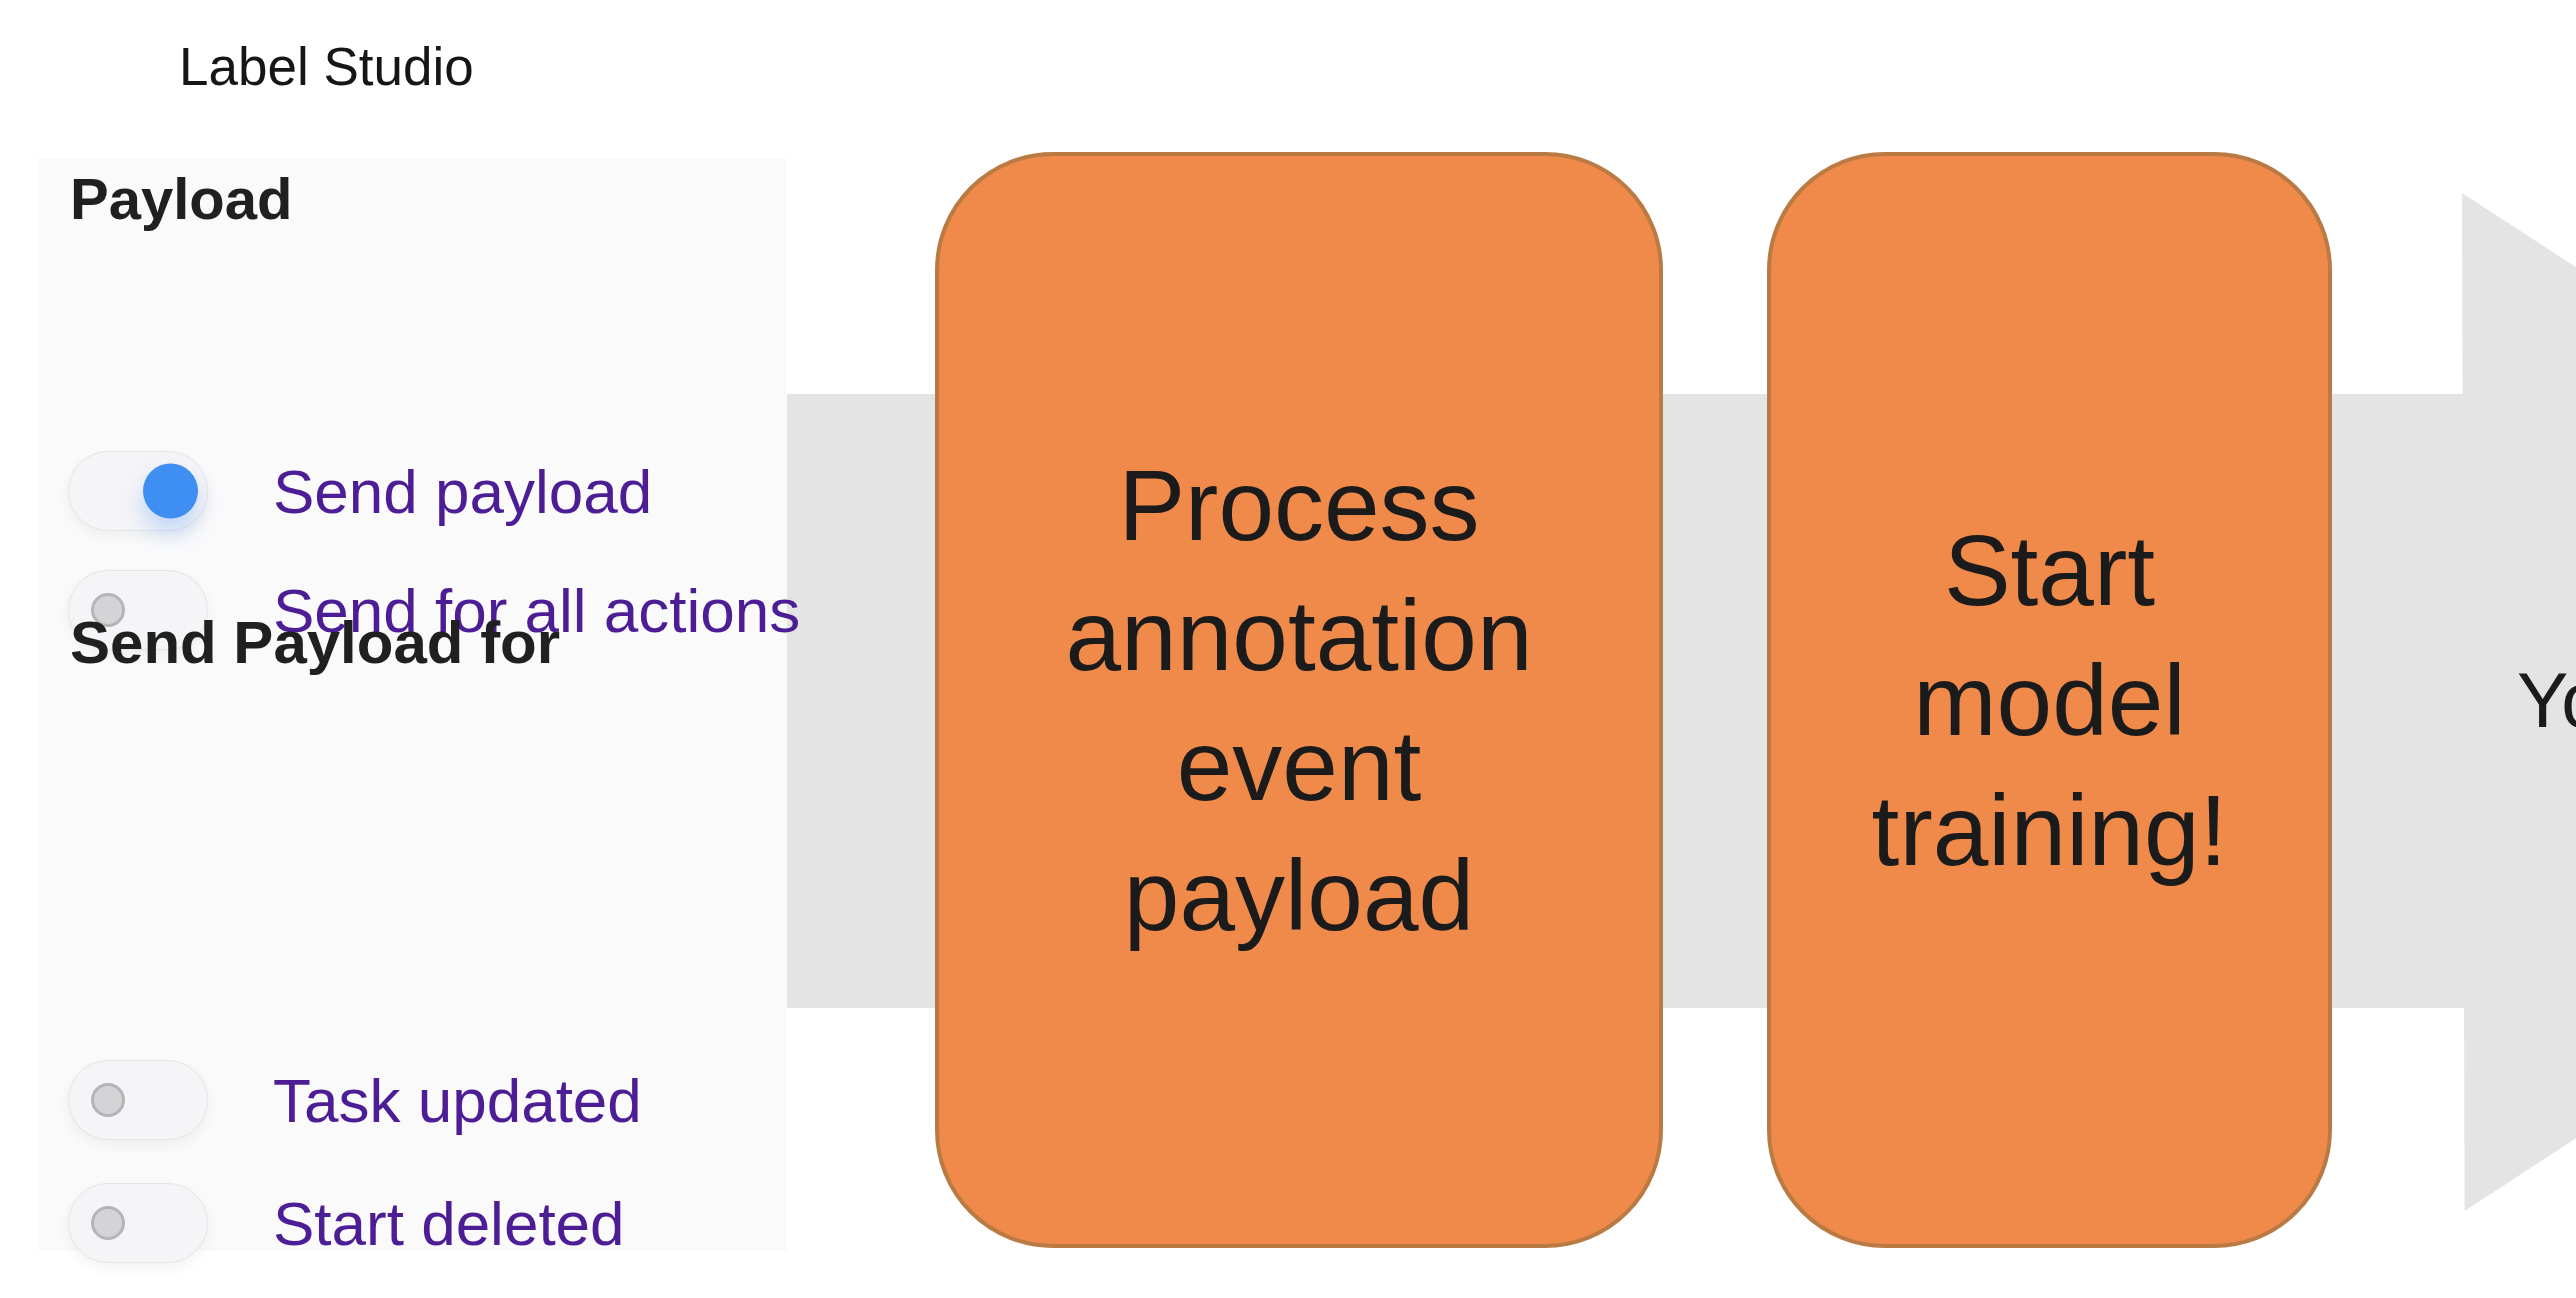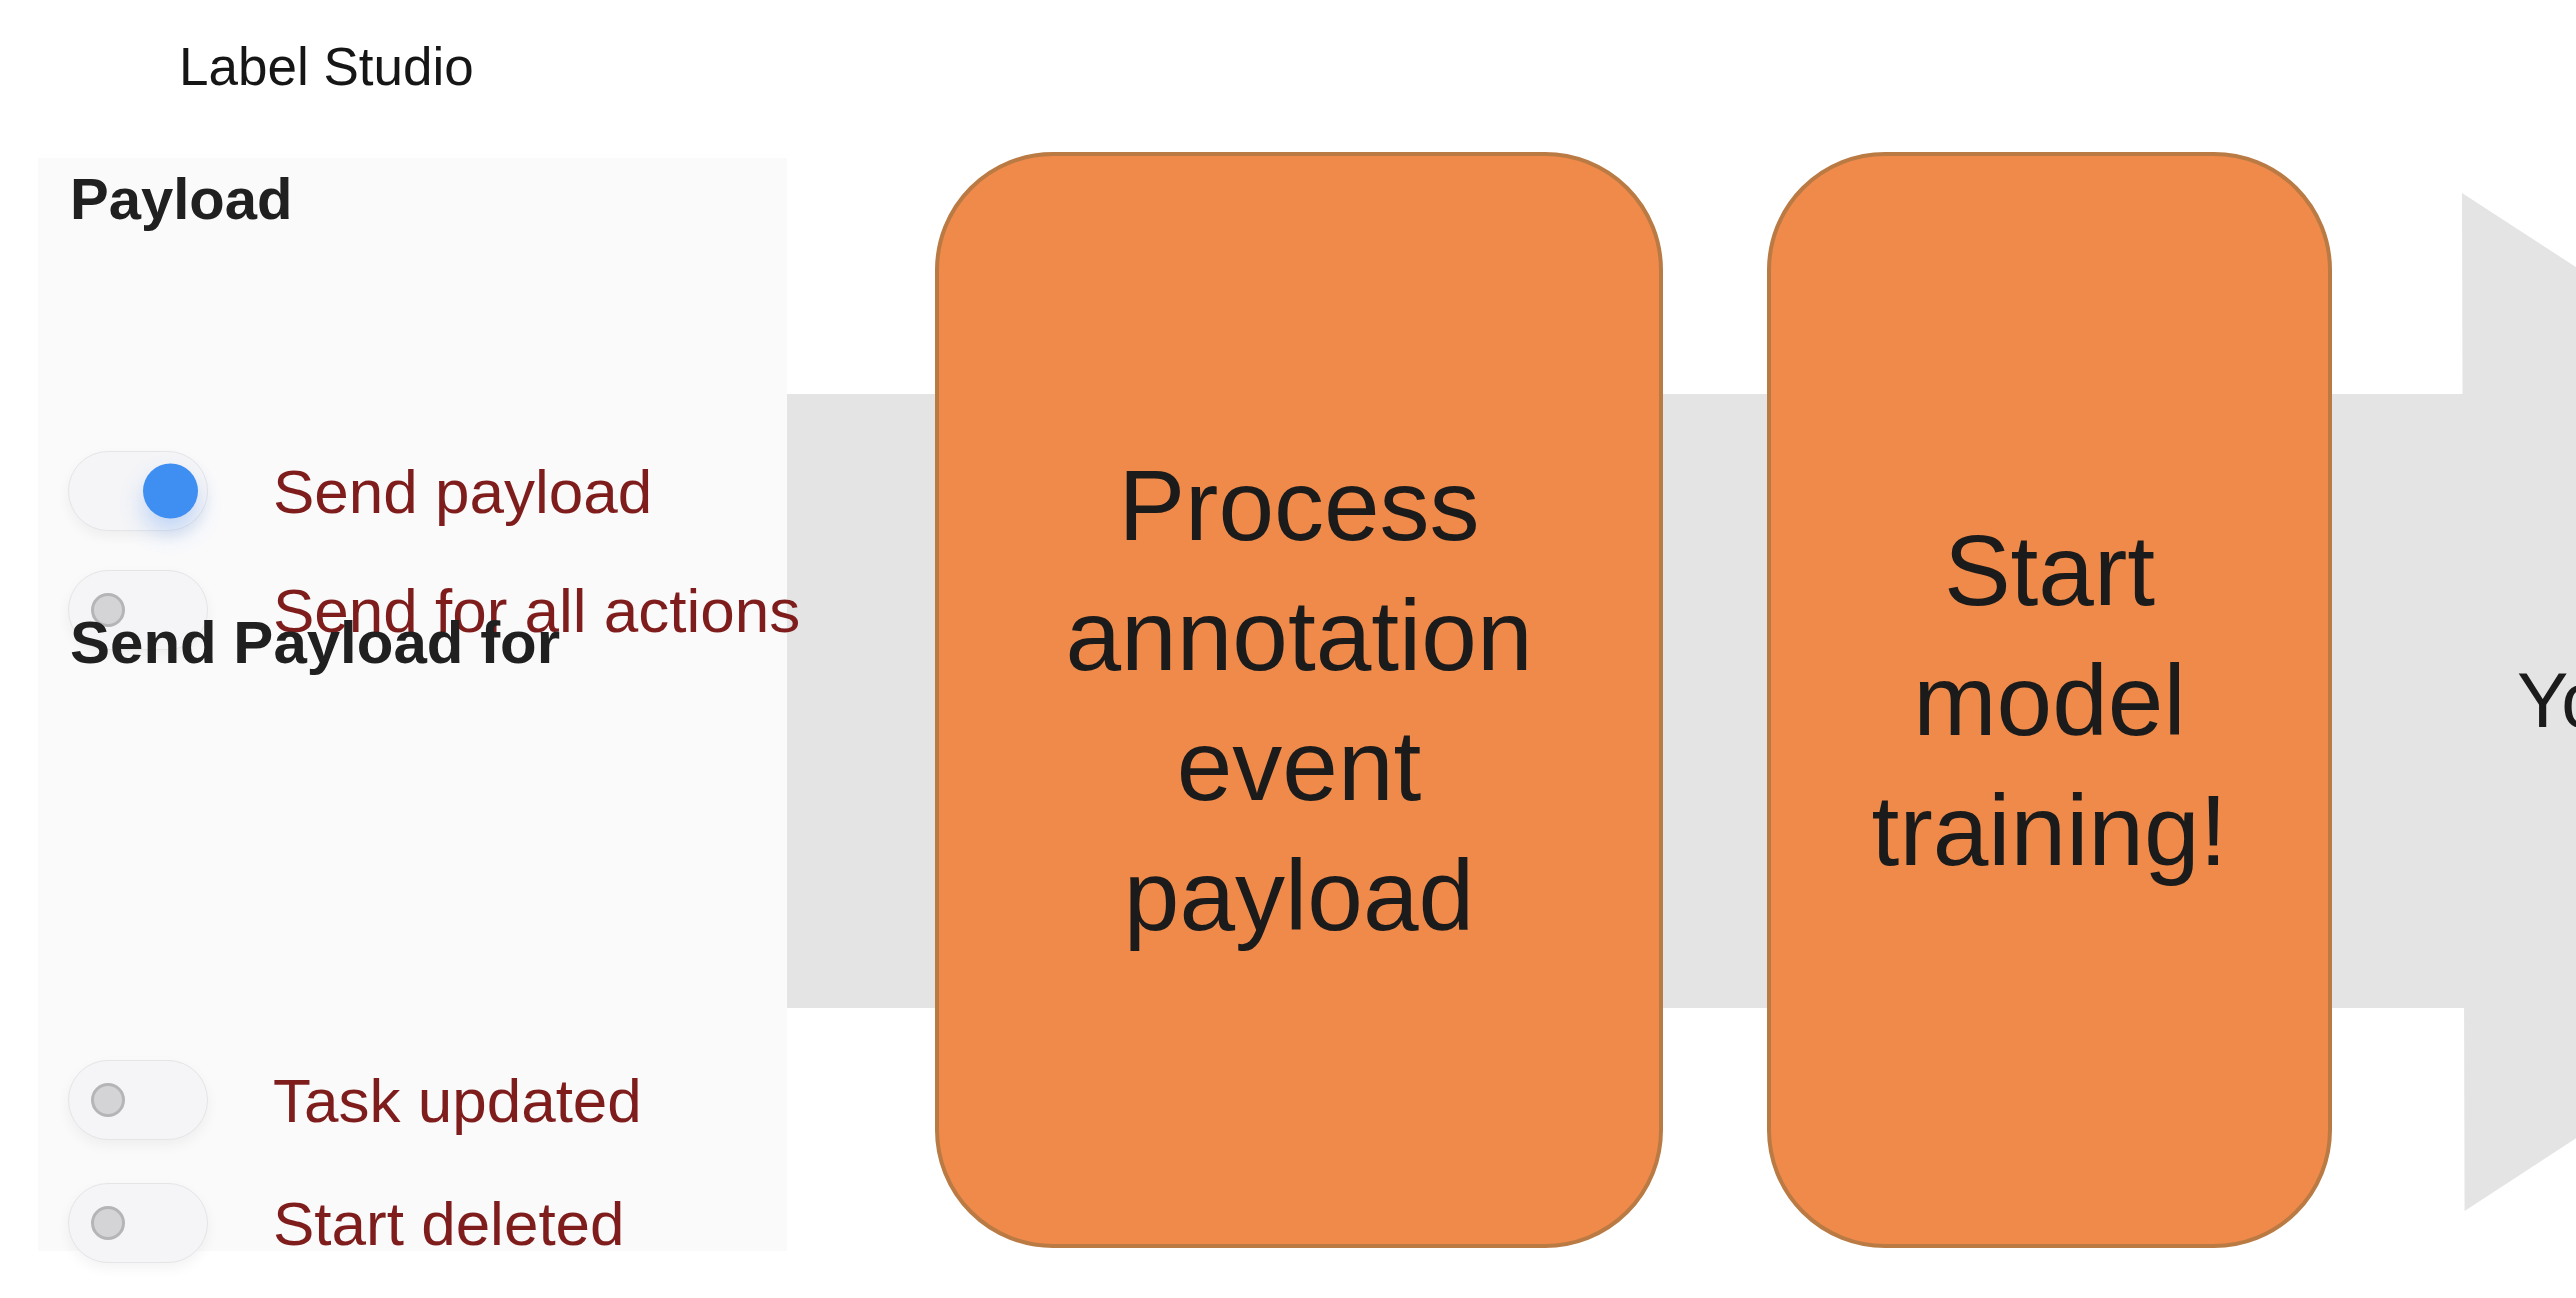--- a/index.html
+++ b/index.html
@@ -25,21 +25,21 @@
   #heading-sendfor{top:449px;font-size:60px;font-weight:700;line-height:1.2;text-align:center;}
 
   .toggle-row{position:absolute;left:30px;display:flex;align-items:center;height:80px;}
   .track{position:relative;display:inline-block;width:140px;height:80px;border-radius:40px;
          background:#F5F5F7;border:1.5px solid #E5E5E8;
          box-shadow:0 5.2px 12.4px rgba(0,0,0,0.05);}
   .knob{position:absolute;top:50%;transform:translateY(-50%);border-radius:50%;}
   .toggle.on .knob{right:8.8px;width:55px;height:55px;background:var(--toggle-on);
                    box-shadow:0 13.4px 23px rgba(70,140,245,0.30);}
   .toggle.off .knob{left:22px;width:34px;height:34px;background:#D4D4D6;border:3.1px solid #B5B5B7;}
-  .toggle-label{margin-left:65px;font-size:62px;color:#7f1d1d;white-space:nowrap;}
+  .toggle-label{margin-left:65px;font-size:62px;color:#4c1d95;white-space:nowrap;}
 
   .row-1{top:293px;} .row-2{top:412px;text-align:right;}
   .row-3{top:778px;} .row-4{top:902px;} .row-5{top:1025px;}
 
   
   #arrow-shaft{left:787px;top:394px;width:1680px;height:614px;background:var(--arrow-gray);}
   #arrow-head{left:2462px;top:193px;width:783px;height:1018px;background:var(--arrow-gray);
               clip-path:polygon(0 0, 100% 50%, 0.33% 100%);}
 
   .flow-box{position:absolute;top:152px;height:1096px;background:var(--box-fill);

